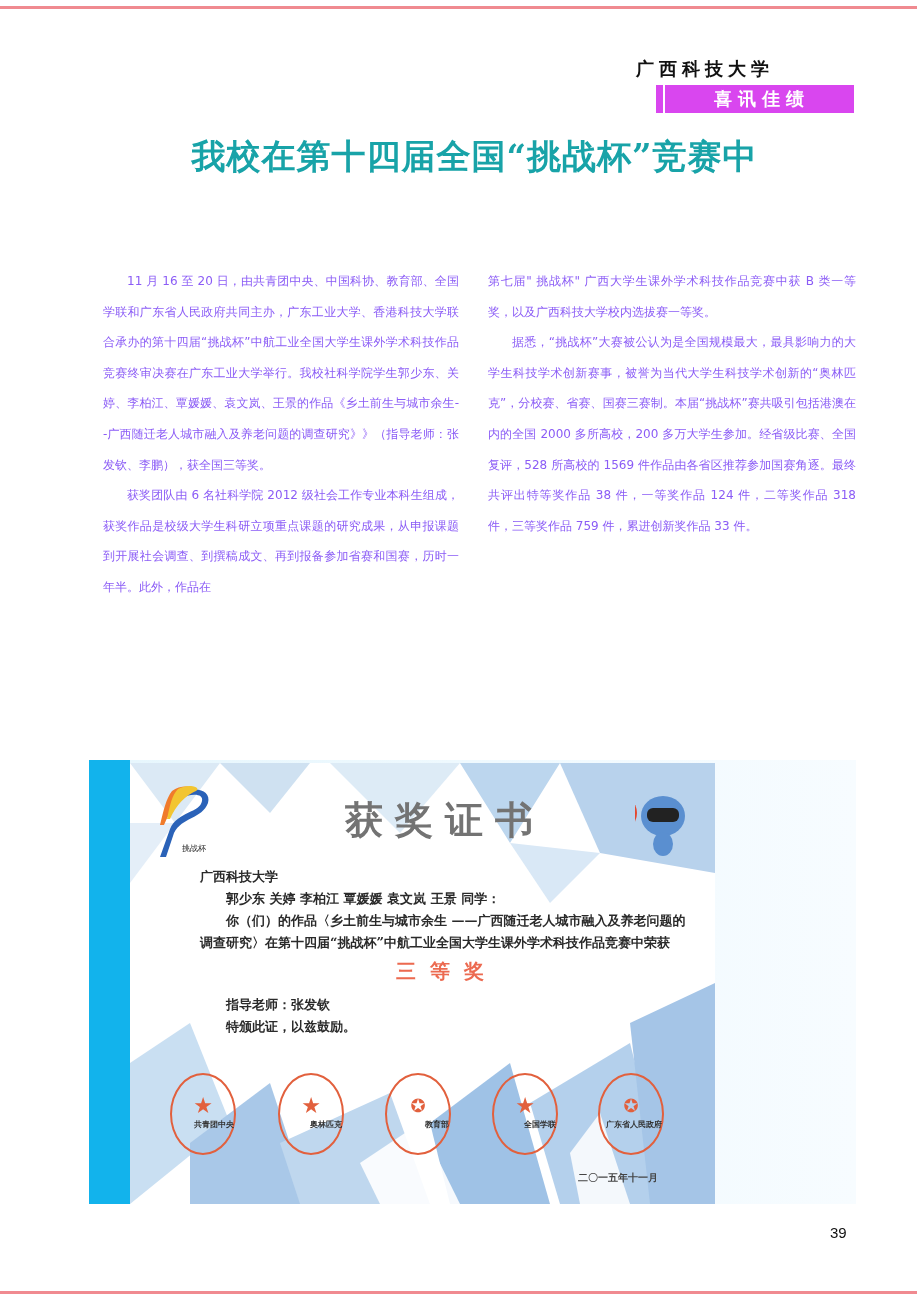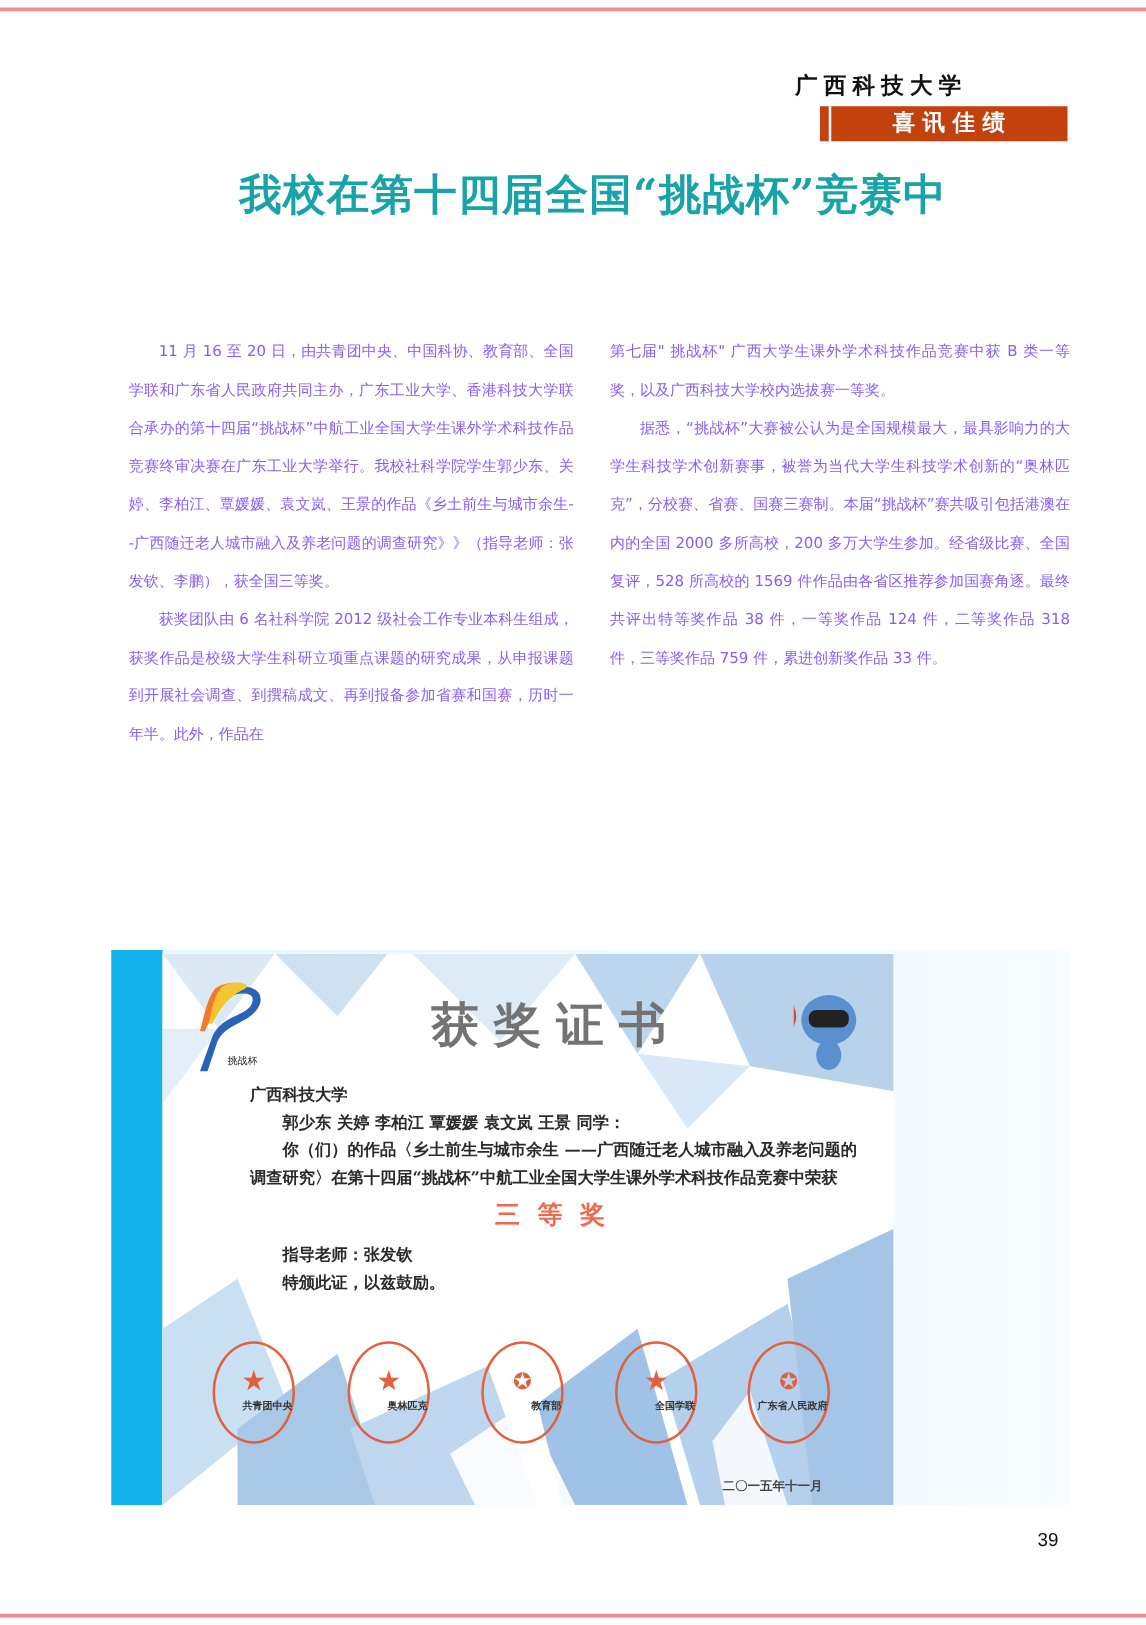--- a/index.html
+++ b/index.html
@@ -32,21 +32,21 @@
       font-size: 18px;
       letter-spacing: 5px;
       color: #111;
       line-height: 22px;
       height: 24px;
     }
     .masthead-band {
       position: relative;
       margin-top: 3px;
       height: 28px;
-      background: #c2410c;
+      background: #d946ef;
       color: #ffffff;
       font-weight: bold;
       font-size: 18px;
       letter-spacing: 6px;
       line-height: 28px;
       text-align: right;
       padding-right: 44px;
       box-sizing: border-box;
       margin-left: 20px;
     }
@@ -144,21 +144,20 @@
       font-weight: bold;
       color: #333;
       white-space: nowrap;
     }
     .cert-date {
       position: absolute; left: 448px; top: 408px;
       font-family: "DejaVu Serif", "Liberation Serif", serif;
       font-size: 10px;
       font-weight: bold;
       color: #444;
-      margin-top: 11px;
     }
     .page-number {
       position: absolute; left: 830px; top: 1224px;
       font-size: 15px;
       color: #111;
       font-family: "Liberation Sans", sans-serif;
     }
   </style>
 </head>
 <body>

